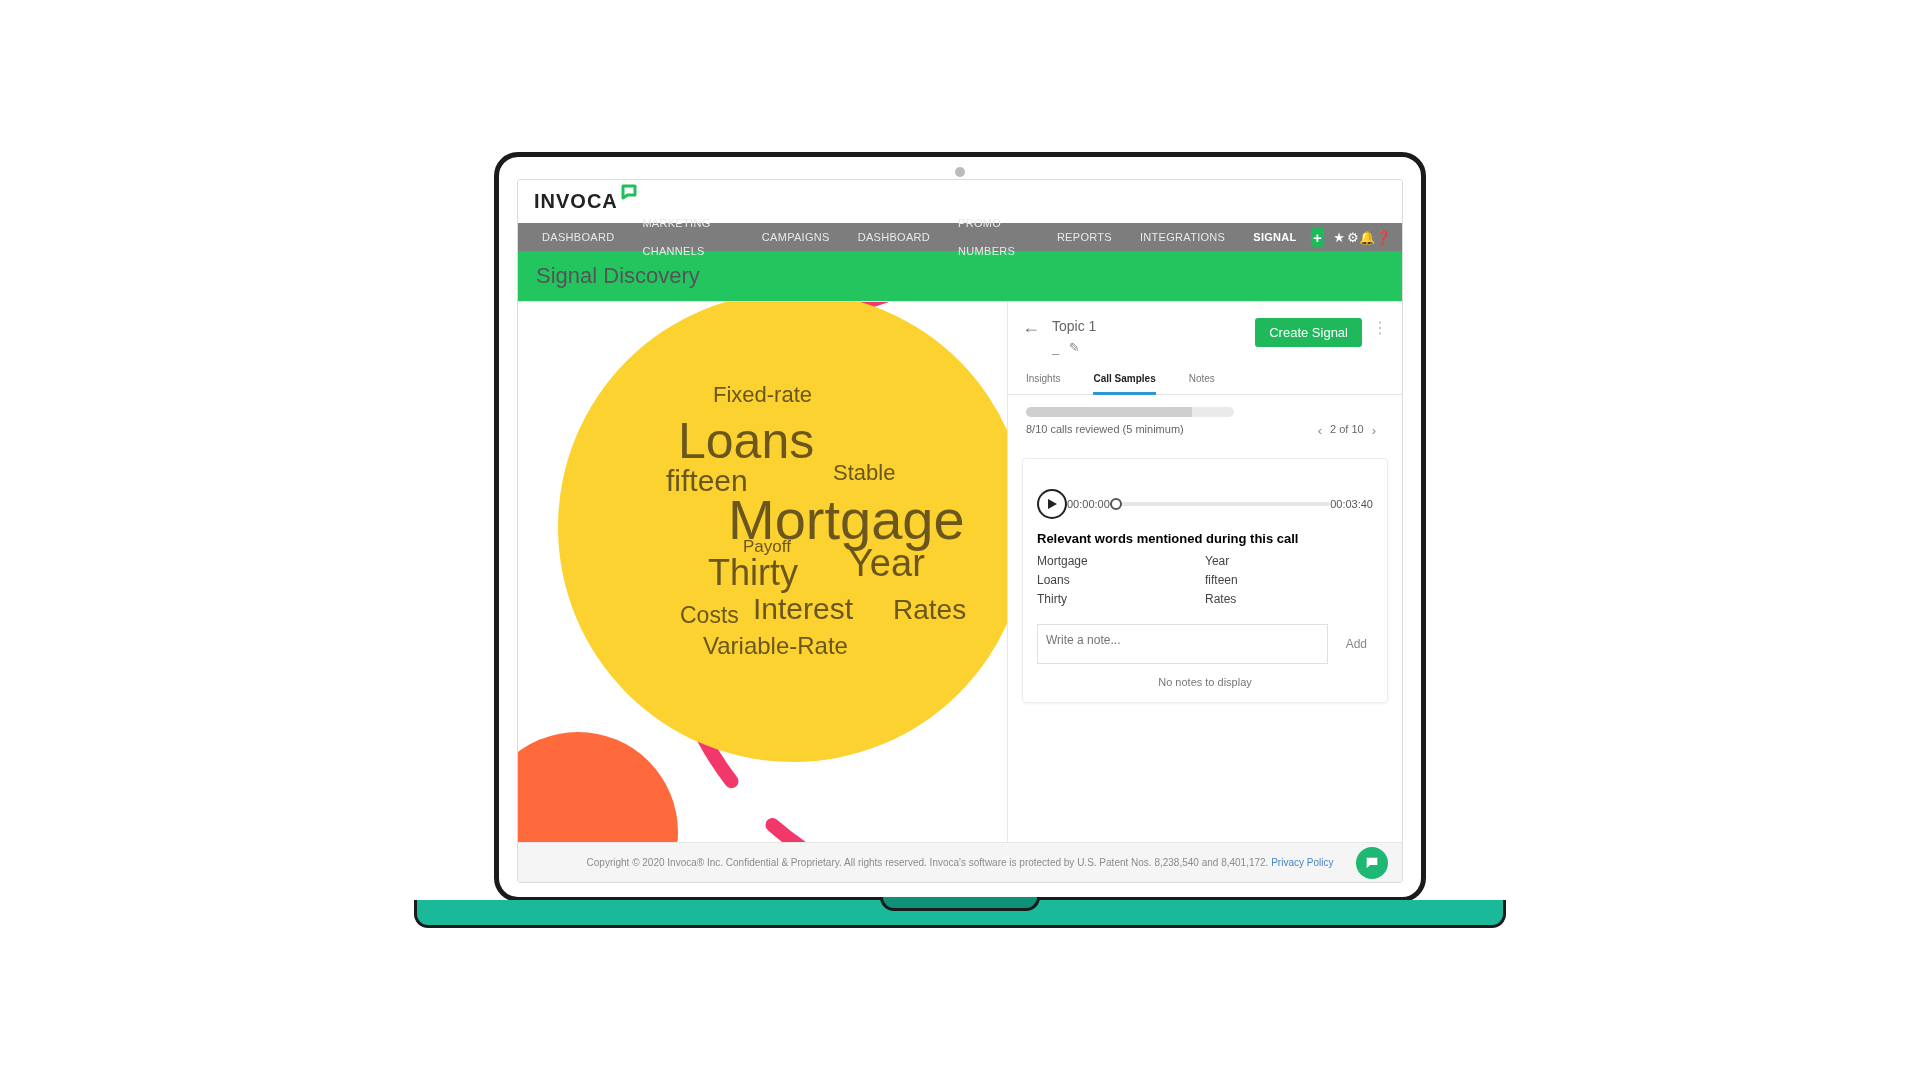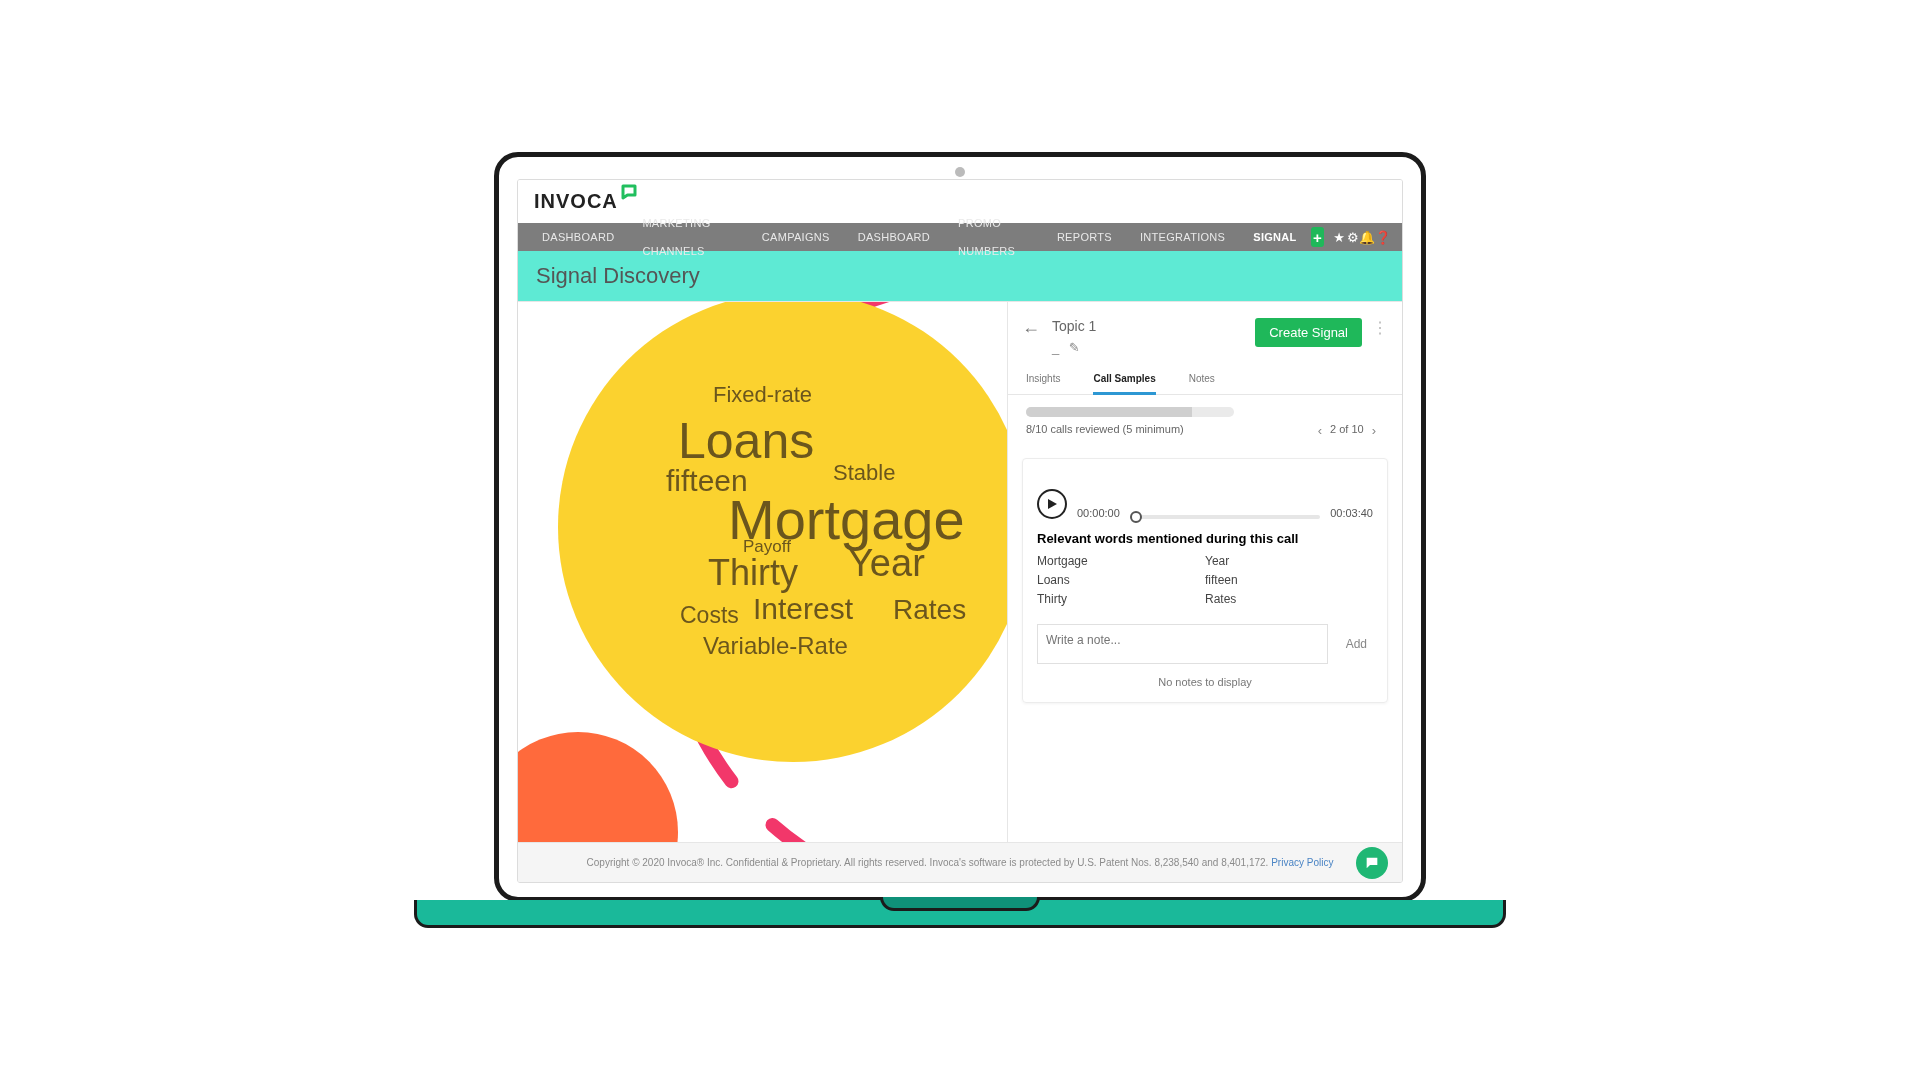--- a/index.html
+++ b/index.html
@@ -96,21 +96,21 @@
     border-radius: 3px; font-size: 15px; font-weight: 700;
     cursor: pointer; margin-right: 8px;
   }
   .nav .icon {
     width: 20px; color: #fff; text-align: center;
     cursor: pointer; font-size: 13px;
   }
 
   
   .titlebar {
-    background: #5eead4;
+    background: #22c55e;
     padding: 12px 18px;
     border-bottom: 1px solid #e6e6e6;
     color: #555; font-size: 22px; font-weight: 300;
   }
 
   
   .main {
     display: flex;
     height: 540px;
   }
@@ -217,21 +217,21 @@
   .card .row { display:flex; justify-content:space-between; align-items:center; }
   .card .label { font-size: 10px; color: #888; }
   .card .record-id { font-size: 12.5px; color: #222; font-weight: 700; margin-top: 2px; }
   .badge-reviewed {
     background: #d2f7d6; color: #2a8a3b;
     font-size: 10px; font-weight: 800; letter-spacing: .5px;
     padding: 3px 8px; border-radius: 3px;
   }
 
   .player {
-    display: flex; align-items: flex-end; gap: 10px;
+    display: flex; align-items: center; 
     margin: 16px 0 12px 0;
     font-size: 11px; color: #555;
   }
   .play-btn {
     width: 30px; height: 30px; border: 2.5px solid #222; border-radius: 50%;
     display:flex; align-items:center; justify-content:center; cursor:pointer;
   }
   .play-btn svg { display:block; }
   .track {
     flex: 1; height: 4px; background: #e6e6e6; border-radius: 2px;

